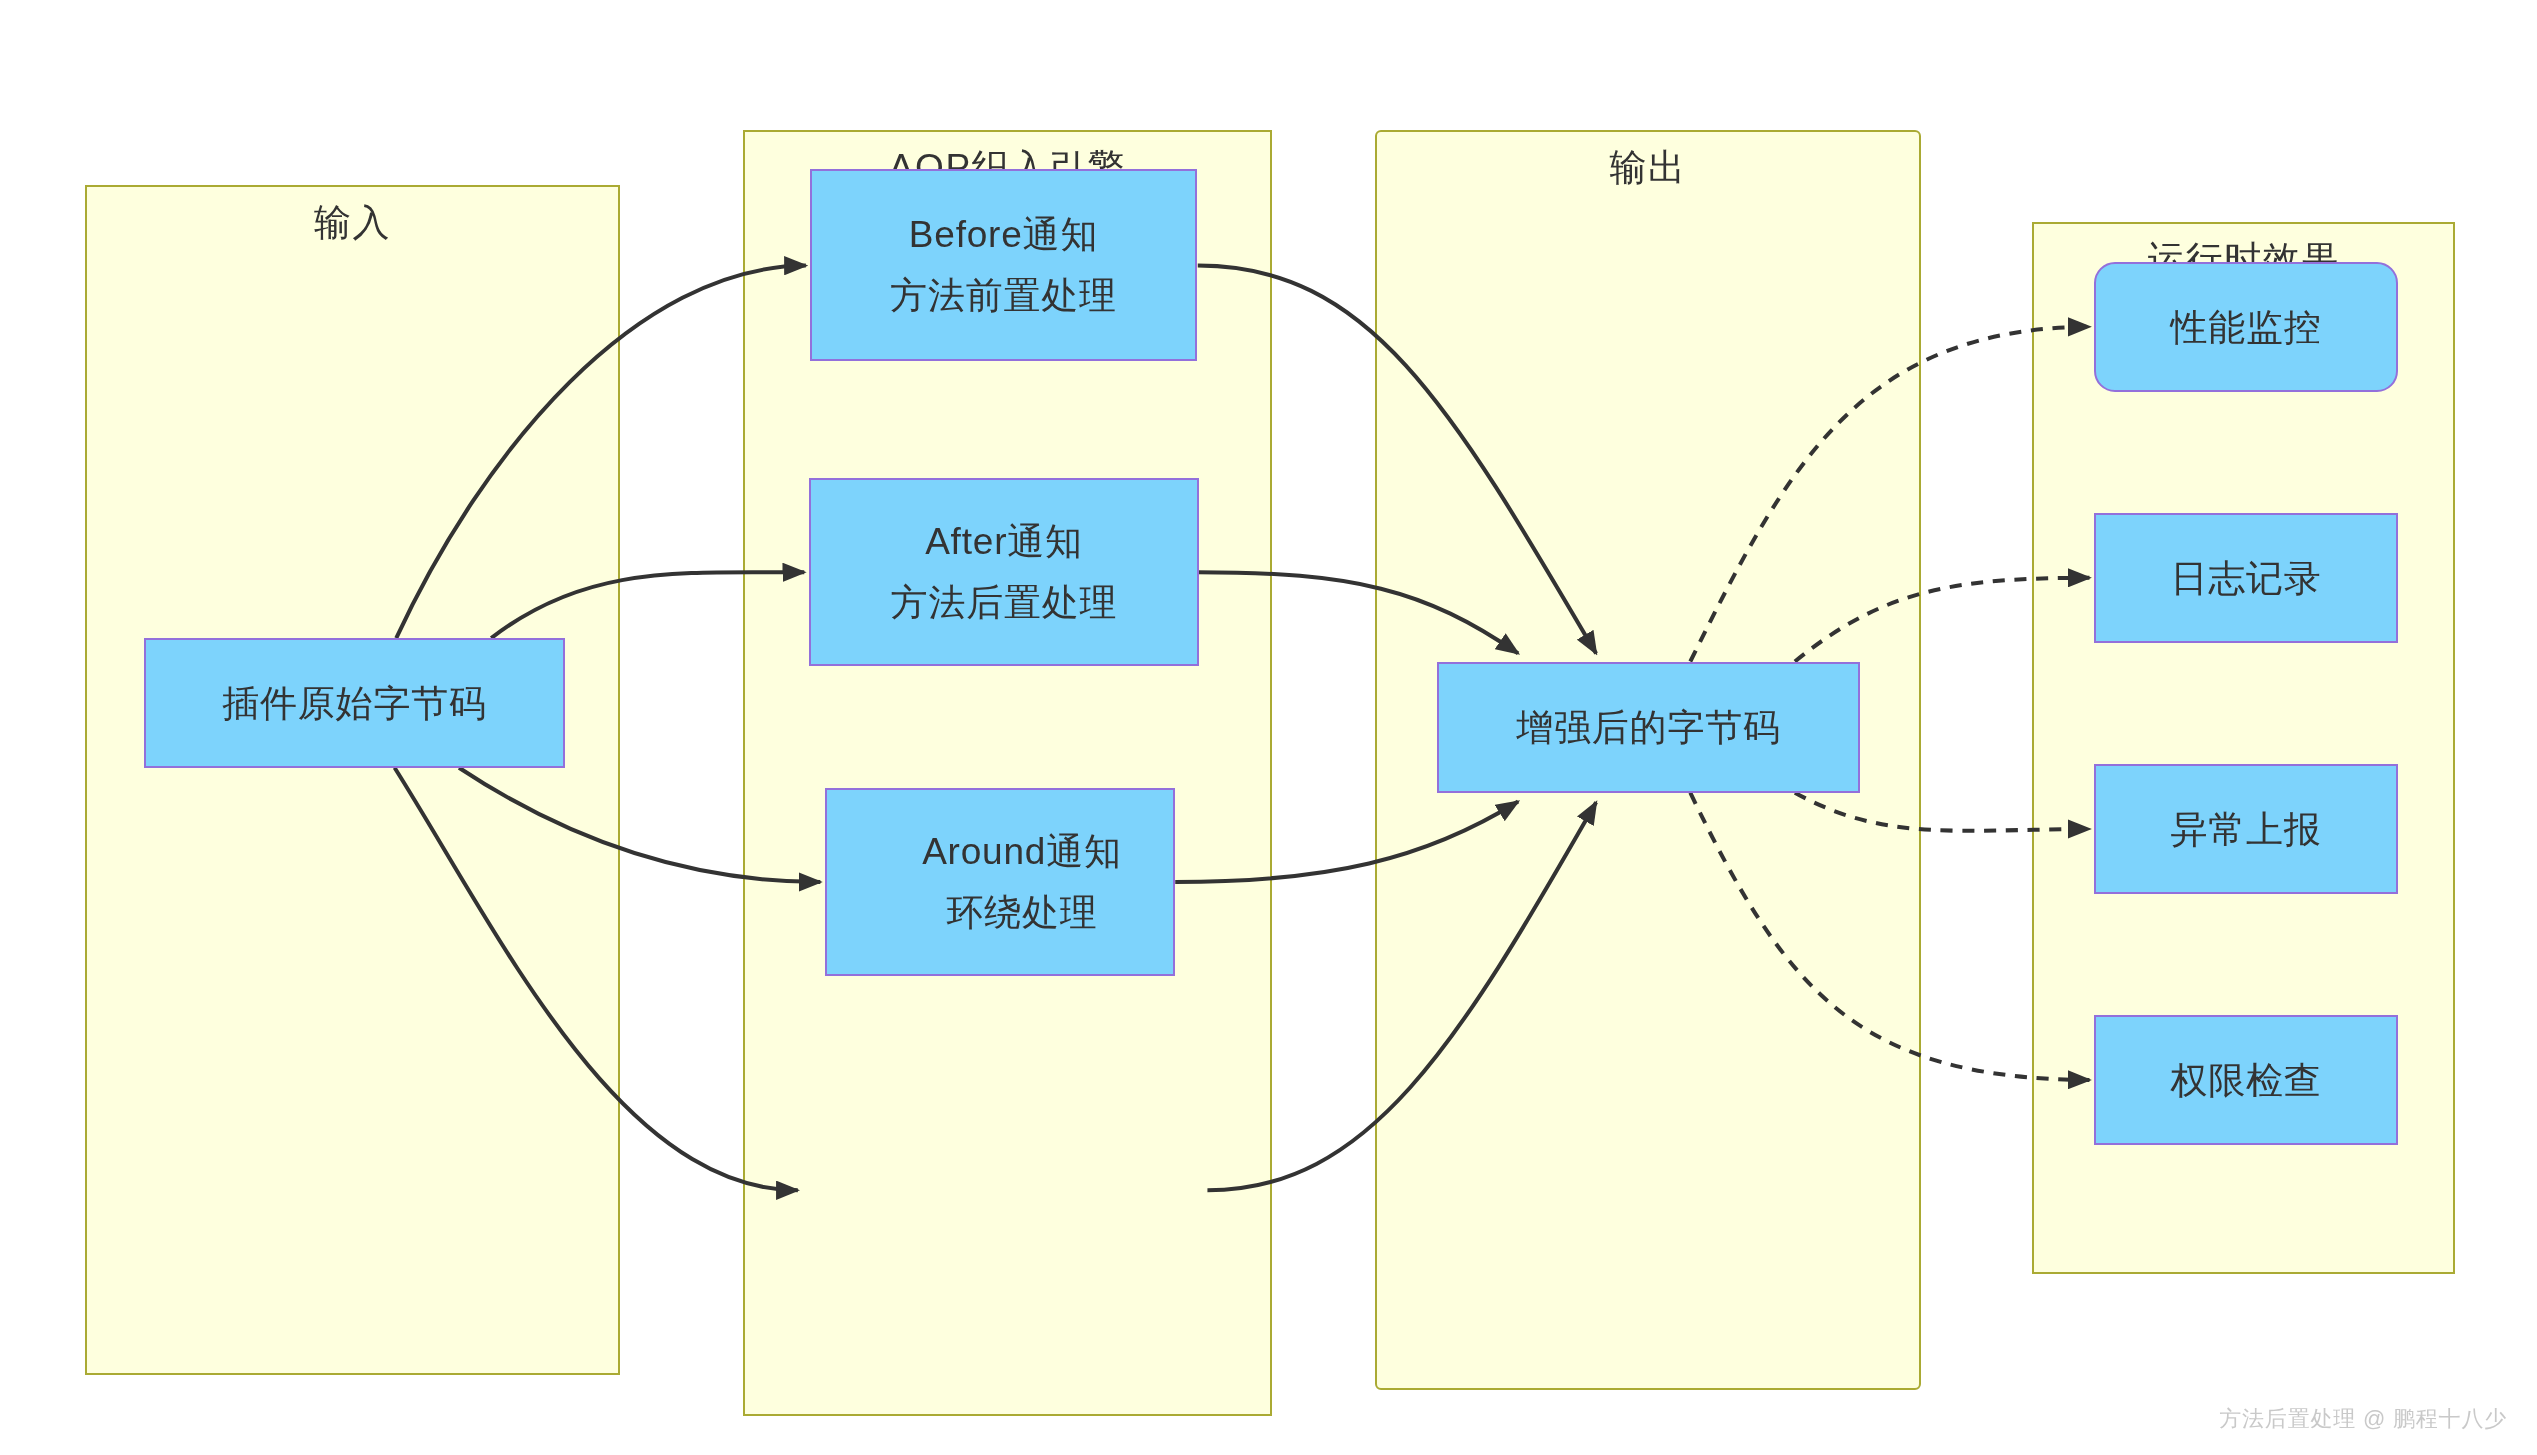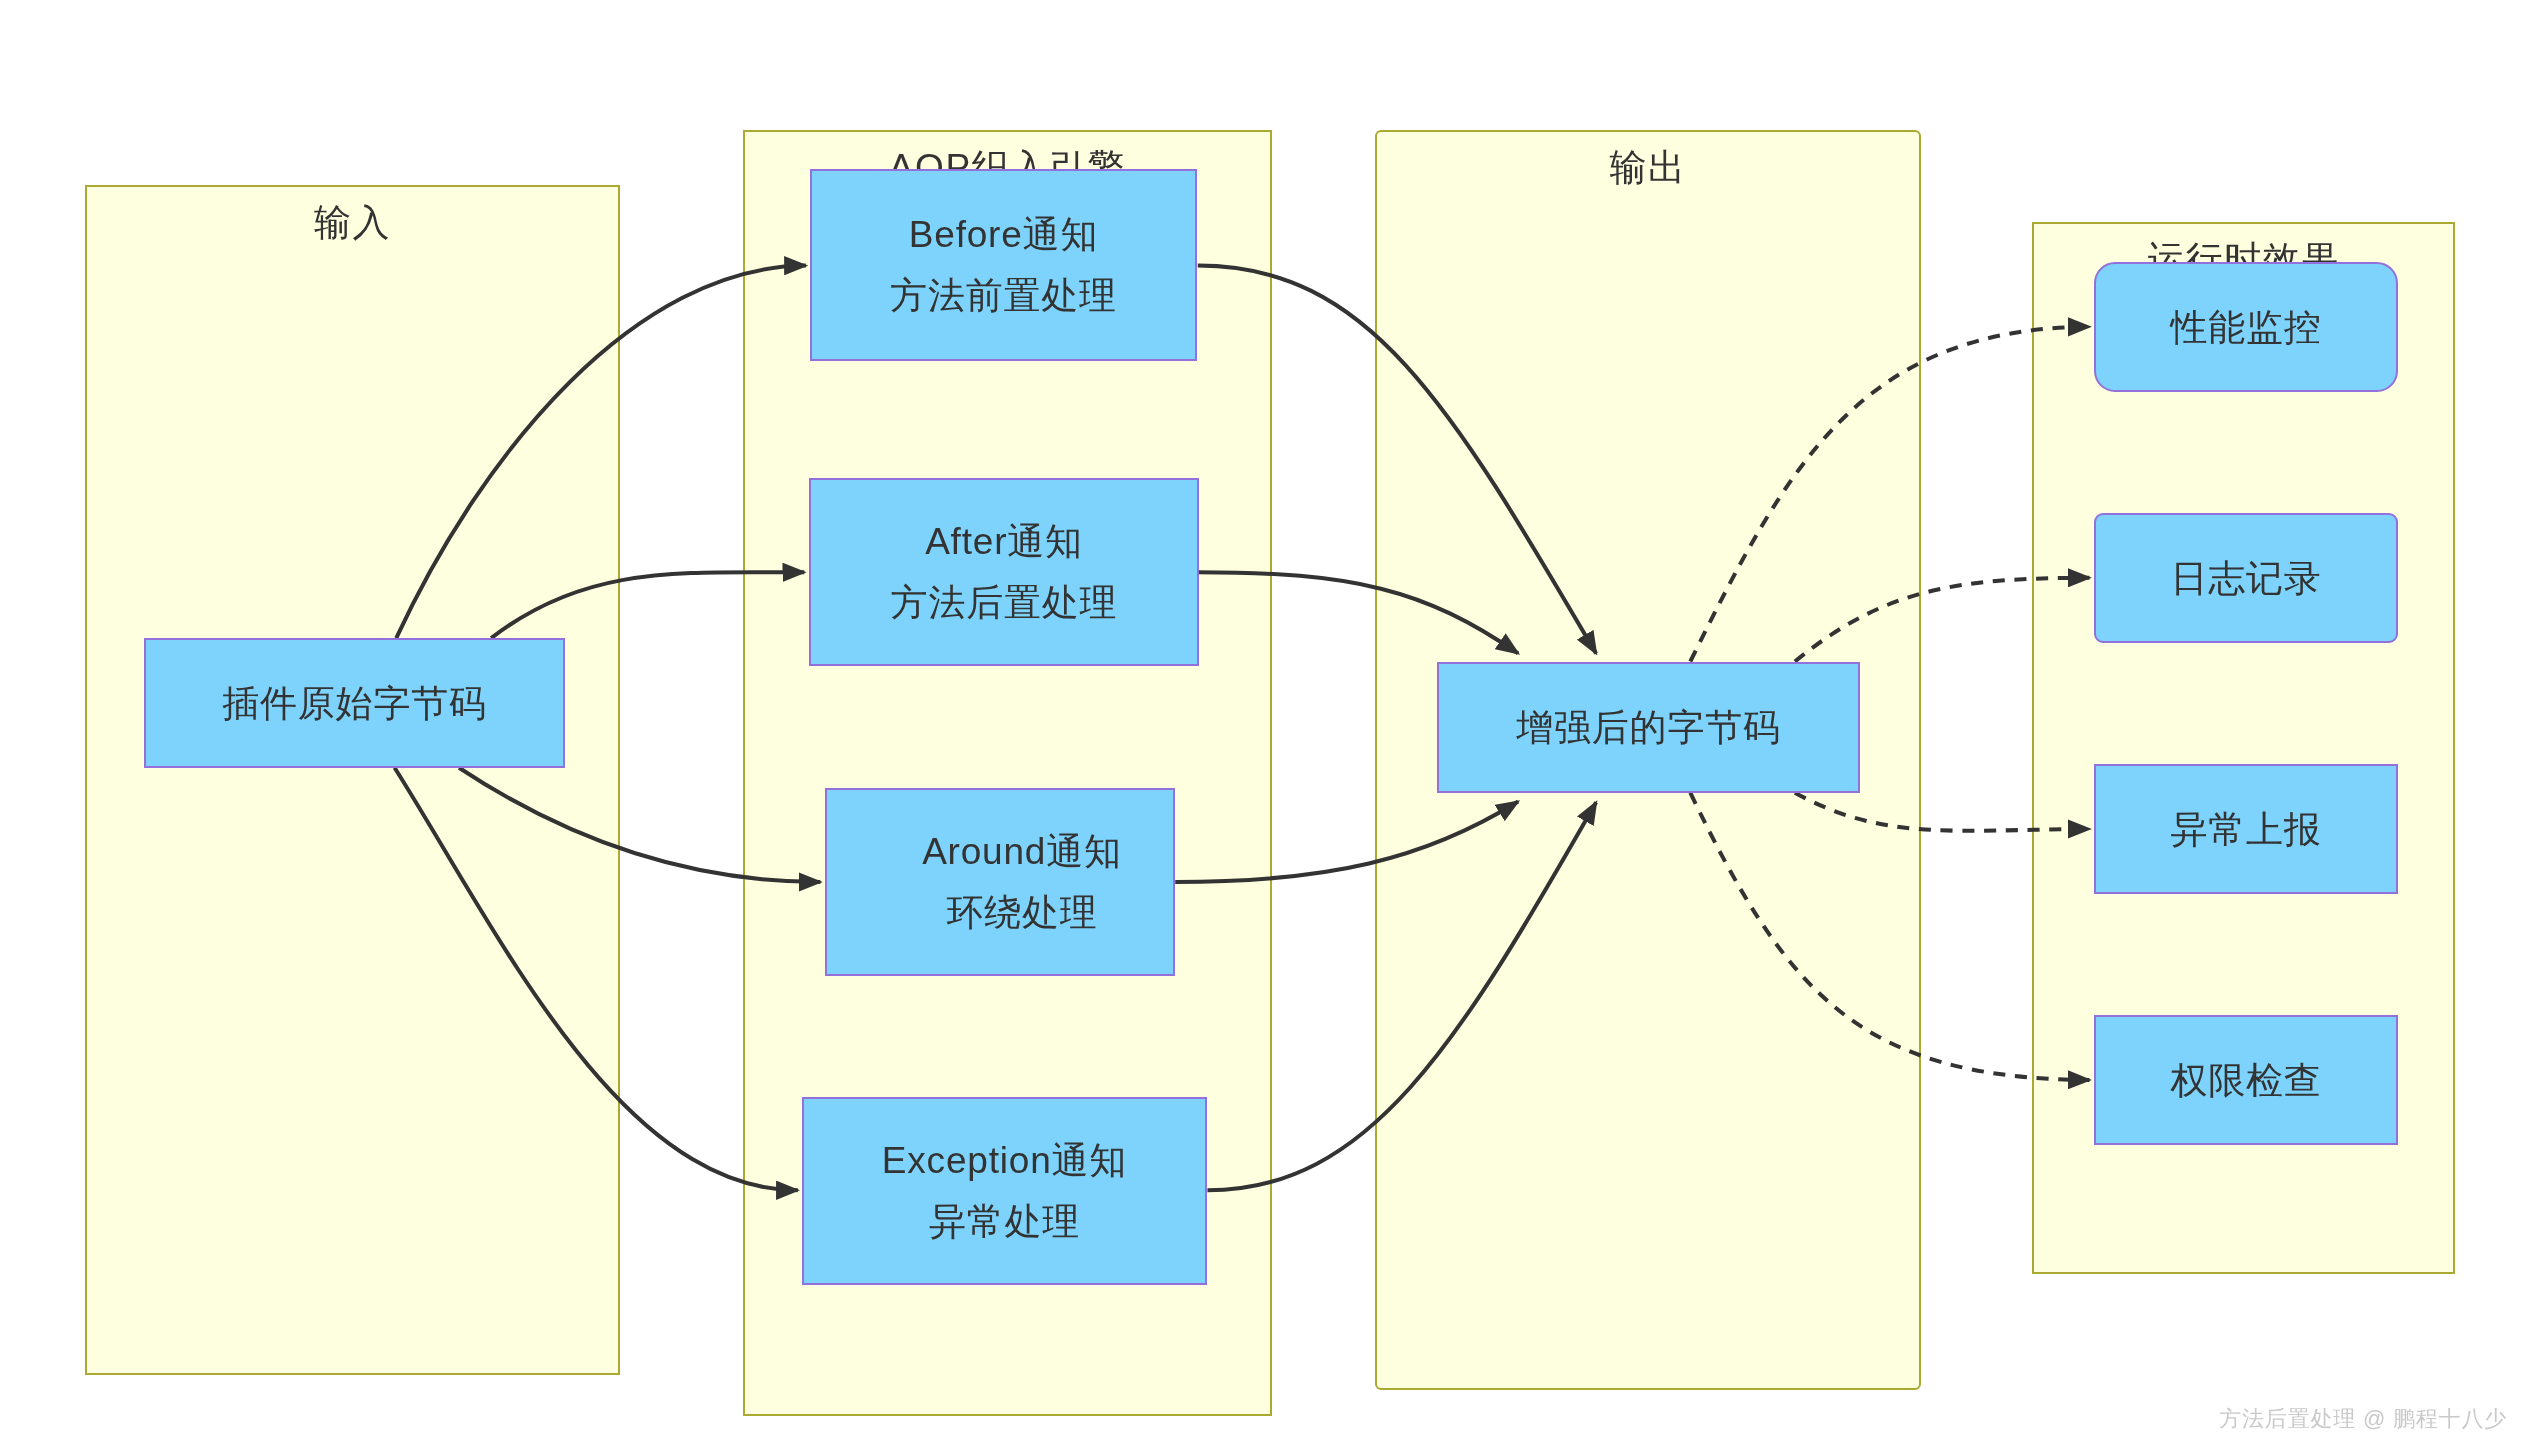--- a/index.html
+++ b/index.html
@@ -112,28 +112,26 @@
 
   <div class="node" style="left:810px;top:169px;width:387px;height:192px;">Before通知
 方法前置处理</div>
 
   <div class="node" style="left:809px;top:478px;width:390px;height:188px;">After通知
 方法后置处理</div>
 
   <div class="node" style="left:825px;top:788px;width:350px;height:188px;padding-left:44px;">Around通知
 环绕处理</div>
 
-  <div class="node" style="left:802px;top:1097px;width:405px;height:188px;">Exception通知
-异常处理</div>
 
   <div class="node" style="left:1437px;top:662px;width:423px;height:131px;">增强后的字节码</div>
 
   <div class="node" style="left:2094px;top:262px;width:304px;height:130px;border-radius:21px;">性能监控</div>
 
-  <div class="node" style="left:2094px;top:513px;width:304px;height:130px;border-radius:9px;">日志记录</div>
+  <div class="node" style="left:2094px;top:513px;width:304px;height:130px;">日志记录</div>
 
   <div class="node" style="left:2094px;top:764px;width:304px;height:130px;">异常上报</div>
 
   <div class="node" style="left:2094px;top:1015px;width:304px;height:130px;">权限检查</div>
 
   <div id="watermark">方法后置处理 @ 鹏程十八少</div>
 
 </div>
 
 

